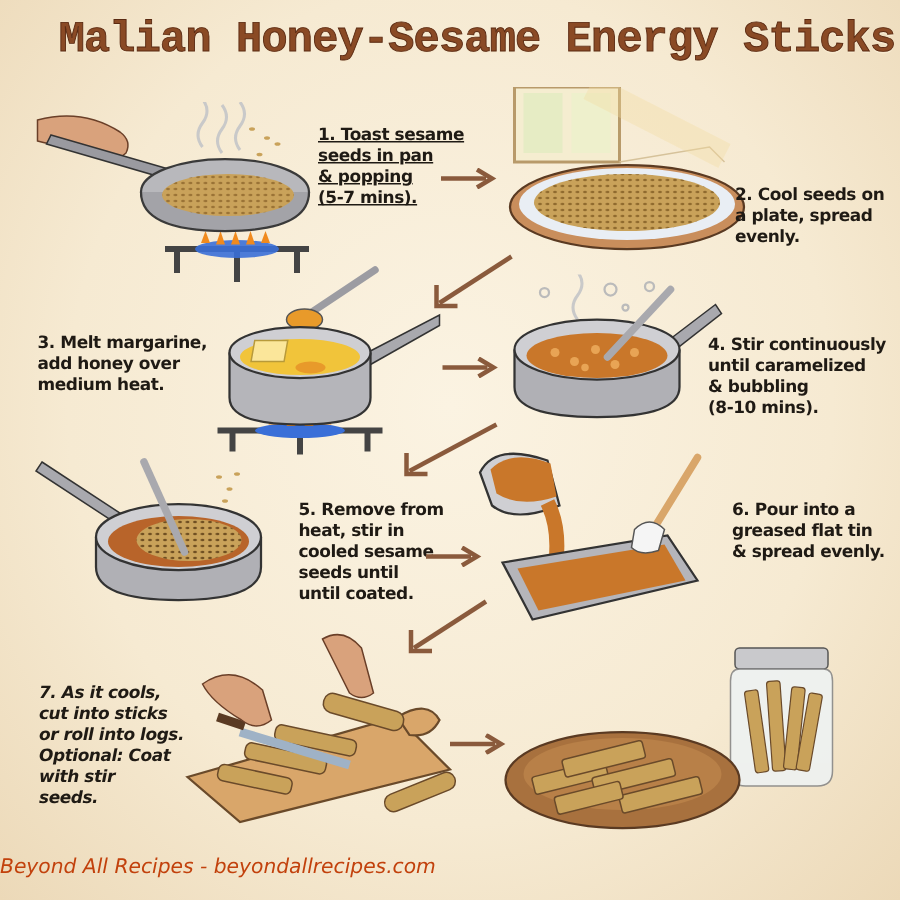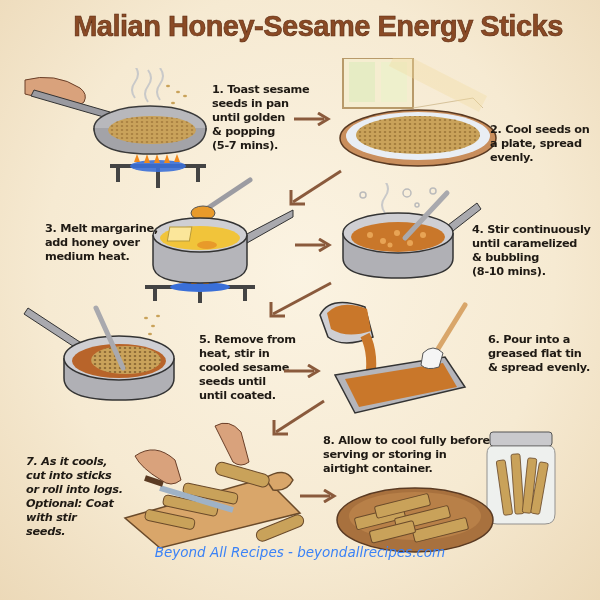--- a/index.html
+++ b/index.html
@@ -4,35 +4,35 @@
 <style>
   html, body { margin: 0; padding: 0; }
   body {
     width: 600px; height: 600px; overflow: hidden; position: relative;
     background: radial-gradient(ellipse at 50% 45%, #fbf3e2 0%, #f6ead2 60%, #ecd9b8 100%);
     font-family: "DejaVu Sans", sans-serif;
   }
   .canvas { position: absolute; inset: 0; }
   .title {
     position: absolute; left: 0; right: 0; top: 10px; text-align: center;
-    font-family: Liberation Sans, sans-serif; font-size: 29px; font-weight: bold;
+    font-family: Liberation Mono, monospace; font-size: 29px; font-weight: bold;
     color: #8a4a25; letter-spacing: -0.5px;
     -webkit-text-stroke: 0.6px #5a2a12;
     text-shadow: 0 1px 0 #f7ead0;
     margin-left: 36px;
   }
   .step {
     position: absolute; font-family: "DejaVu Sans", sans-serif; font-size: 11.3px;
     line-height: 14px; color: #1f1a14; font-weight: bold; letter-spacing: -0.3px;
   }
   .step-hang { text-indent: -12px; padding-left: 12px; }
   .footer {
-    position: absolute; left: 0; right: 0; top: 544px; text-align: center;
+    position: absolute; left: 0; right: 0; top: 570px; text-align: left;
     font-family: "DejaVu Sans", sans-serif; font-style: italic; font-size: 13.5px;
-    color: #3b82f6;
+    color: #c2410c;
   }
   .illus { position: absolute; }
   svg { display: block; }
 </style>
 </head>
 <body>
 
 <div class="canvas">
 
   <div class="title">Malian Honey-Sesame Energy Sticks</div>
@@ -73,24 +73,23 @@
       <ellipse cx="132" cy="62" rx="44" ry="14" fill="#c9a25a"></ellipse>
       <ellipse cx="132" cy="62" rx="44" ry="14" fill="url(#seedpat1)"></ellipse>
       <defs>
         <pattern id="seedpat1" width="5" height="4" patternUnits="userSpaceOnUse">
           <ellipse cx="2" cy="2" rx="1.3" ry="0.8" fill="#9a7336"></ellipse>
         </pattern>
       </defs>
     </svg>
   </div>
 
-  <div class="step step-hang" style="left:212px;top:83px;width:110px;">
+  <div class="step step-hang" style="left:212px;top:83px;width:110px;text-decoration:underline;">
     <div>1. Toast sesame</div>
     <div>seeds in pan</div>
-    <div>until golden</div>
     <div>&amp; popping</div>
     <div>(5-7 mins).</div>
   </div>
 
   <div class="illus" style="left:292px;top:112px;">
     <svg width="40" height="14">
         <path d="M2 7 h30" stroke="#8a5a3c" stroke-width="3"></path>
         <path d="M26 1 l10 6 l-10 6" fill="none" stroke="#8a5a3c" stroke-width="3"></path>
       </svg>
   </div>
@@ -146,21 +145,21 @@
         </g>
 
       <path d="M18 60 v30 q0 18 47 18 q47 0 47 -18 v-30" fill="#b5b5ba" stroke="#333" stroke-width="1.5"></path>
       <ellipse cx="65" cy="60" rx="47" ry="17" fill="#cfcfd3" stroke="#333" stroke-width="1.5"></ellipse>
       <ellipse cx="65" cy="63" rx="40" ry="12" fill="#f1c43a"></ellipse>
       <rect x="44" y="52" width="22" height="14" fill="#fbe69a" stroke="#b89a3a" stroke-width="1" transform="skewX(-10)"></rect>
       <ellipse cx="72" cy="70" rx="10" ry="4" fill="#e89a2a"></ellipse>
     </svg>
   </div>
 
-  <div class="step step-hang" style="left:25px;top:222px;width:120px;margin-left:20px;">
+  <div class="step step-hang" style="left:25px;top:222px;width:120px;">
     <div>3. Melt margarine,</div>
     <div>add honey over</div>
     <div>medium heat.</div>
   </div>
 
   <div class="illus" style="left:293px;top:238px;">
     <svg width="40" height="14">
         <path d="M2 7 h30" stroke="#8a5a3c" stroke-width="3"></path>
         <path d="M26 1 l10 6 l-10 6" fill="none" stroke="#8a5a3c" stroke-width="3"></path>
       </svg>
@@ -295,25 +294,20 @@
     <div>seeds.</div>
   </div>
 
   <div class="illus" style="left:298px;top:489px;">
     <svg width="40" height="14">
         <path d="M2 7 h30" stroke="#8a5a3c" stroke-width="3"></path>
         <path d="M26 1 l10 6 l-10 6" fill="none" stroke="#8a5a3c" stroke-width="3"></path>
       </svg>
   </div>
 
-  <div class="step step-hang" style="left:323px;top:434px;width:170px;">
-    <div>8. Allow to cool fully before</div>
-    <div>serving or storing in</div>
-    <div>airtight container.</div>
-  </div>
 
   <div class="illus" style="left:335px;top:420px;">
     <svg width="260" height="140" viewBox="0 0 260 140">
 
       <rect x="155" y="12" width="62" height="14" rx="3" fill="#c9c9cc" stroke="#555" stroke-width="1"></rect>
       <path d="M158 26 h56 q6 0 6 8 v60 q0 10 -10 10 h-48 q-10 0 -10 -10 v-60 q0 -8 6 -8 z" fill="#eef2f2" stroke="#888" stroke-width="1" opacity="0.9"></path>
       <g fill="#c9a25a" stroke="#6a4a2a" stroke-width="0.8">
         <rect x="165" y="40" width="9" height="55" rx="2" transform="rotate(-8 170 68)"></rect>
         <rect x="178" y="34" width="9" height="60" rx="2" transform="rotate(-4 182 64)"></rect>
         <rect x="190" y="38" width="9" height="55" rx="2" transform="rotate(6 194 66)"></rect>

